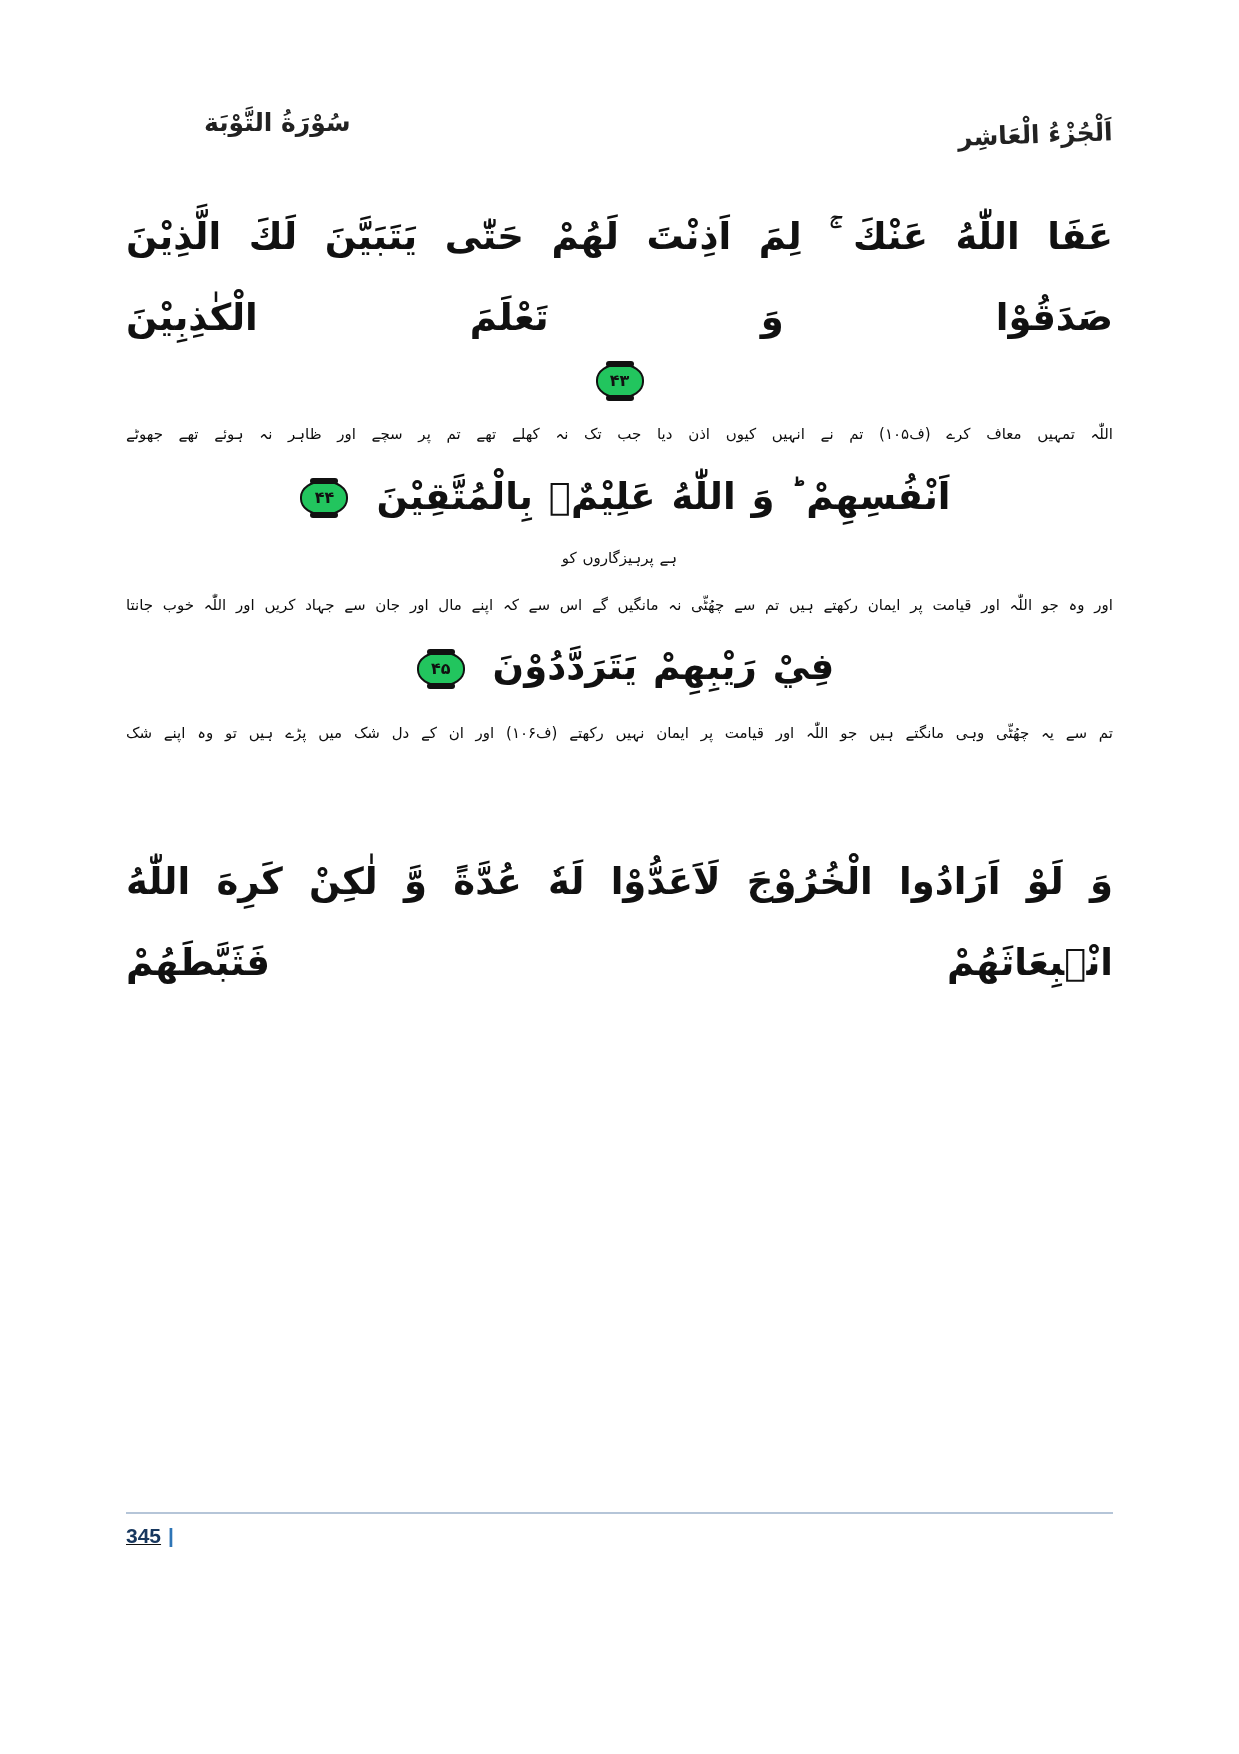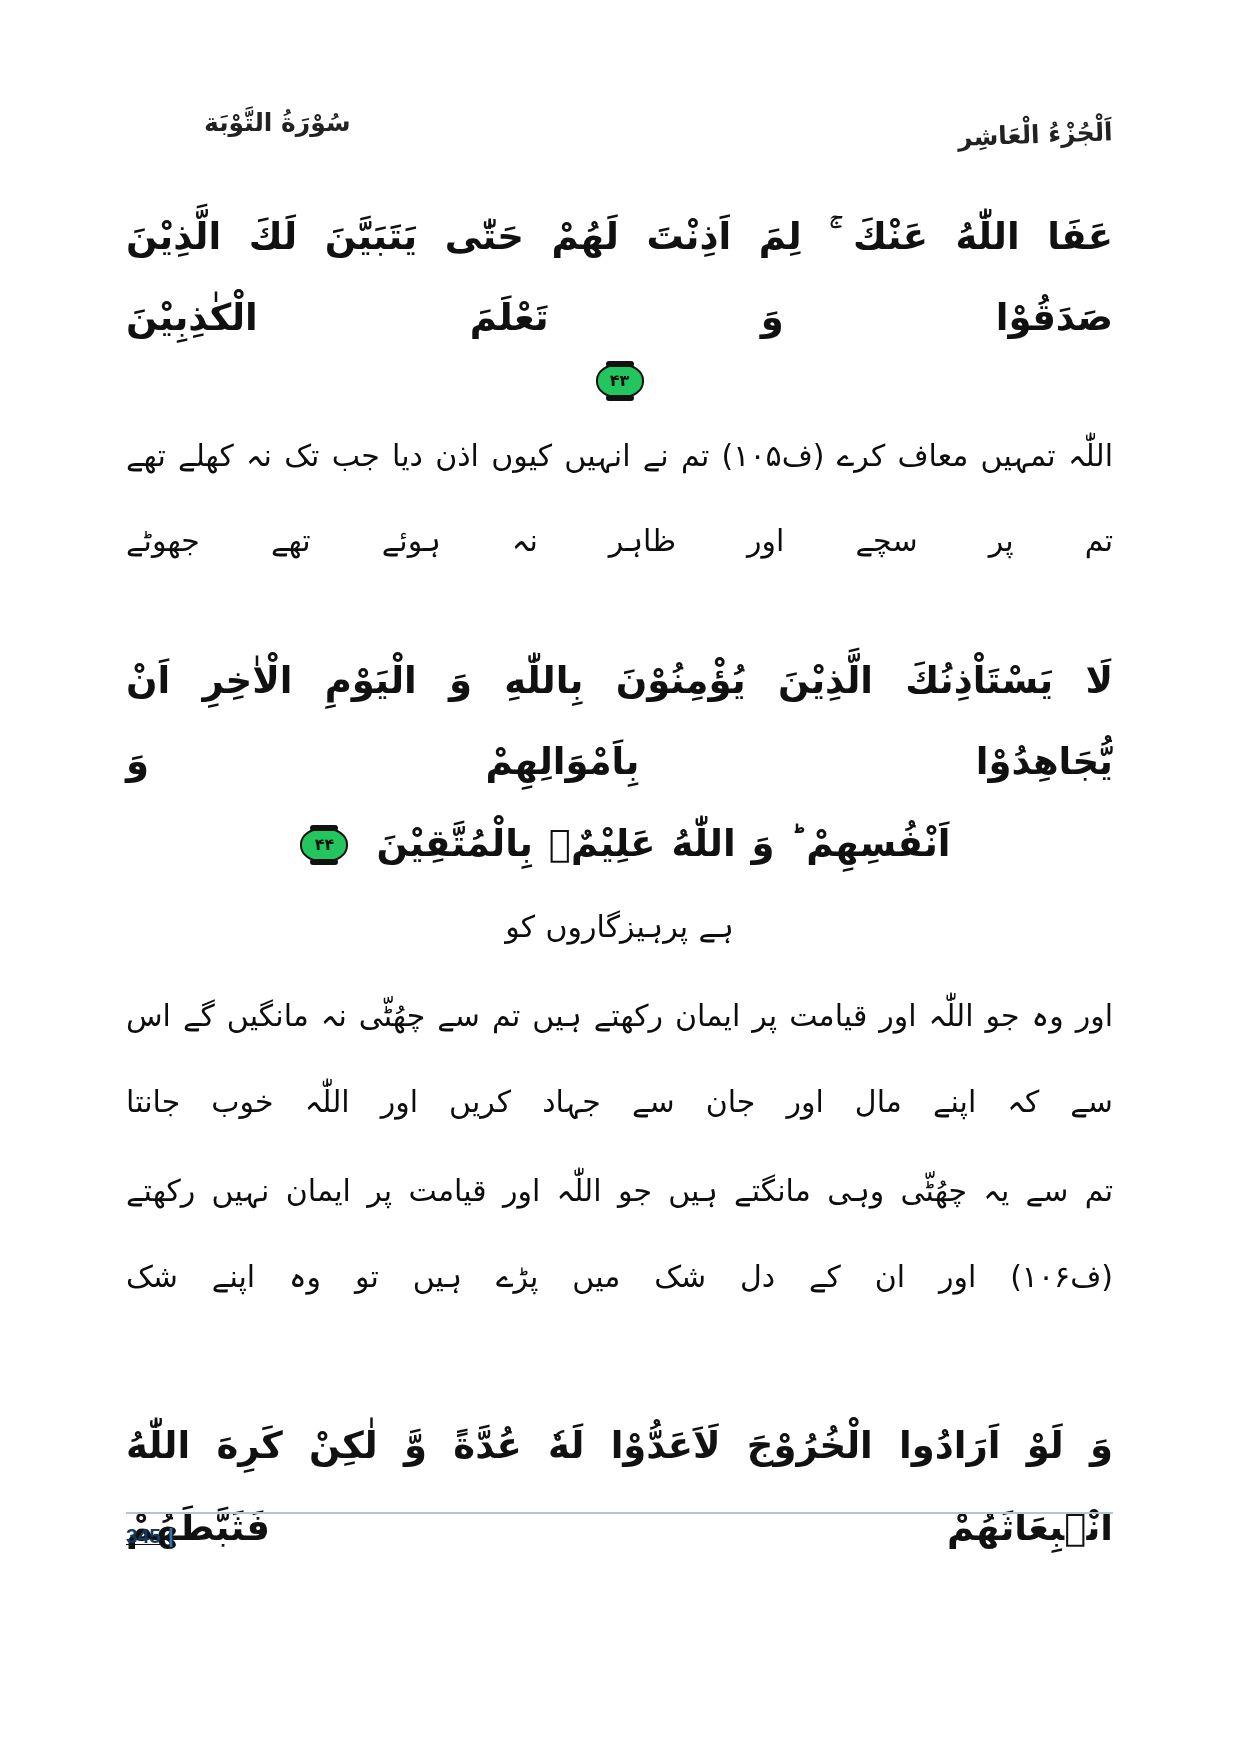--- a/index.html
+++ b/index.html
@@ -45,21 +45,21 @@
   .ayah-marker::before, .ayah-marker::after {
     content: ""; position: absolute; right: 50%; transform: translateX(50%);
     width: 28px; height: 6px; background: #111; border-radius: 3px;
   }
   .ayah-marker::before { top: -4px; }
   .ayah-marker::after  { bottom: -4px; }
   .marker-row { text-align: center; margin-top: 4px; }
 
   
   .urdu {
-    font-size: 30px; font-weight: normal; line-height: 2.85;
+    font-size: 15px; font-weight: normal; line-height: 2.85;
     text-align: justify; text-align-last: justify;
     word-spacing: 1px; color: #0d0d0d;
   }
   .urdu.centered { text-align: center; text-align-last: center; }
 
   
   .v43-arabic { margin-top: 6px; }
   .v43-urdu   { margin-top: 14px; }
   .v44-arabic { margin-top: 56px; }
   .v44-urdu   { margin-top: 4px; }
@@ -92,28 +92,31 @@
     <span class="ornament juz">اَلْجُزْءُ الْعَاشِر</span>
     <span class="ornament surah">سُوْرَةُ التَّوْبَة</span>
   </div>
 
   <div class="arabic v43-arabic">عَفَا اللّٰهُ عَنْكَ ۚ لِمَ اَذِنْتَ لَهُمْ حَتّٰى يَتَبَيَّنَ لَكَ الَّذِيْنَ صَدَقُوْا وَ تَعْلَمَ الْكٰذِبِيْنَ</div>
   <div class="marker-row">
     <span class="ayah-marker">۴۳</span>
   </div>
   <div class="urdu v43-urdu">اللّٰہ تمہیں معاف کرے (ف۱۰۵) تم نے انہیں کیوں اذن دیا جب تک نہ کھلے تھے تم پر سچے اور ظاہر نہ ہوئے تھے جھوٹے</div>
 
-  <div class="arabic v44-arabic">لَا يَسْتَاْذِنُكَ الَّذِيْنَ يُؤْمِنُوْنَ بِاللّٰهِ وَ الْيَوْمِ الْاٰخِرِ اَنْ يُّجَاهِدُوْا بِاَمْوَالِهِمْ وَ</div>
   <div class="arabic centered">
     <span>اَنْفُسِهِمْ ؕ وَ اللّٰهُ عَلِيْمٌۢ بِالْمُتَّقِيْنَ</span>
     <span class="ayah-marker">۴۴</span>
   </div>
   <div class="urdu centered">ہے پرہیزگاروں کو</div>
   <div class="urdu v44-urdu">اور وہ جو اللّٰہ اور قیامت پر ایمان رکھتے ہیں تم سے چھُٹّی نہ مانگیں گے اس سے کہ اپنے مال اور جان سے جہاد کریں اور اللّٰہ خوب جانتا</div>
 
+  <div class="arabic centered">
+    <span>فِيْ رَيْبِهِمْ يَتَرَدَّدُوْنَ</span>
+    <span class="ayah-marker">۴۵</span>
+  </div>
   <div class="urdu v45-urdu">تم سے یہ چھُٹّی وہی مانگتے ہیں جو اللّٰہ اور قیامت پر ایمان نہیں رکھتے (ف۱۰۶) اور ان کے دل شک میں پڑے ہیں تو وہ اپنے شک</div>
 
   <div class="arabic v46-arabic">وَ لَوْ اَرَادُوا الْخُرُوْجَ لَاَعَدُّوْا لَهٗ عُدَّةً وَّ لٰكِنْ كَرِهَ اللّٰهُ انْۢبِعَاثَهُمْ فَثَبَّطَهُمْ</div>
 
 </div>
 
 <div class="footer">
   <span class="page-number">345</span><span class="page-number-bar">|</span>
 </div>
 

